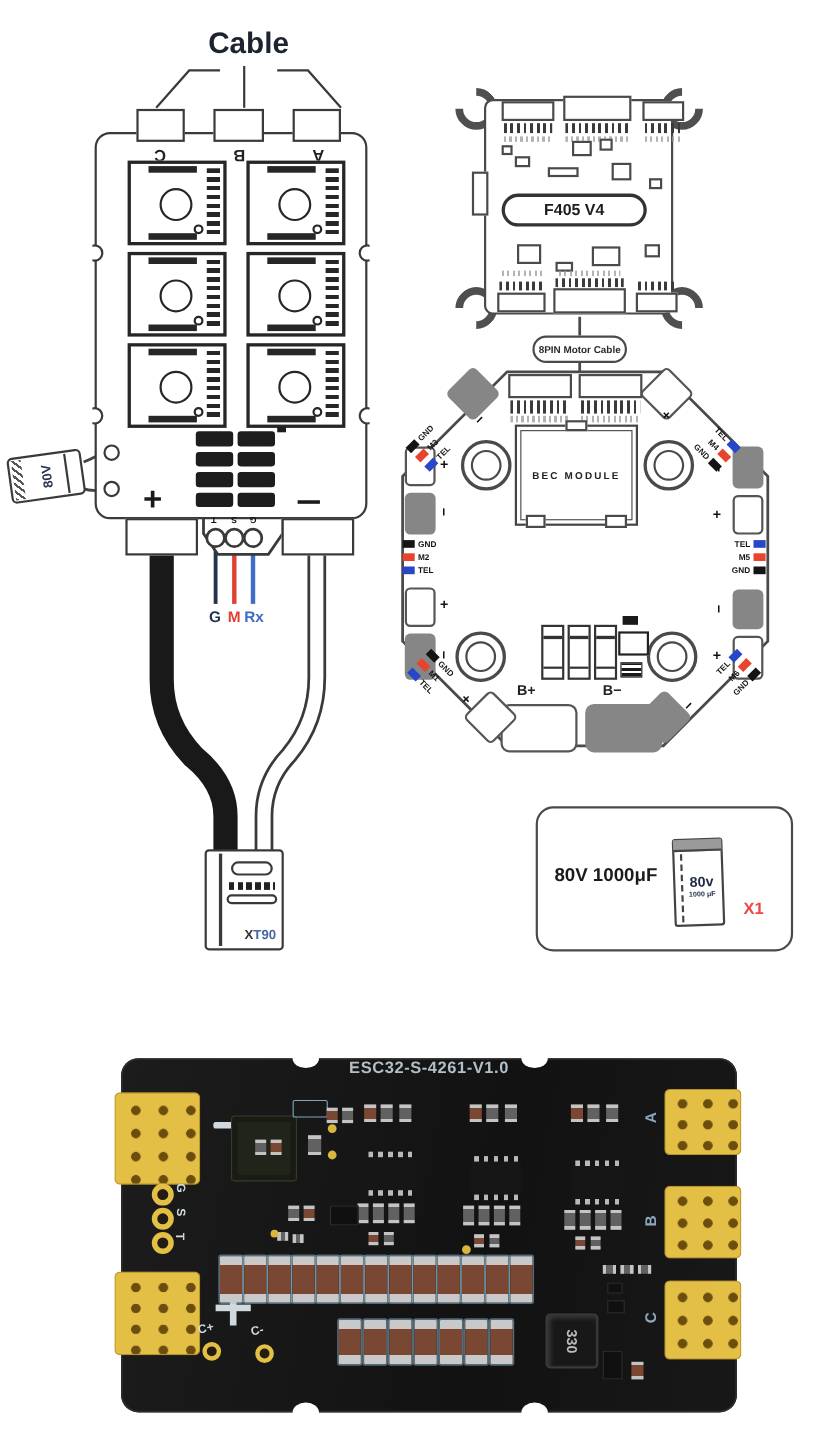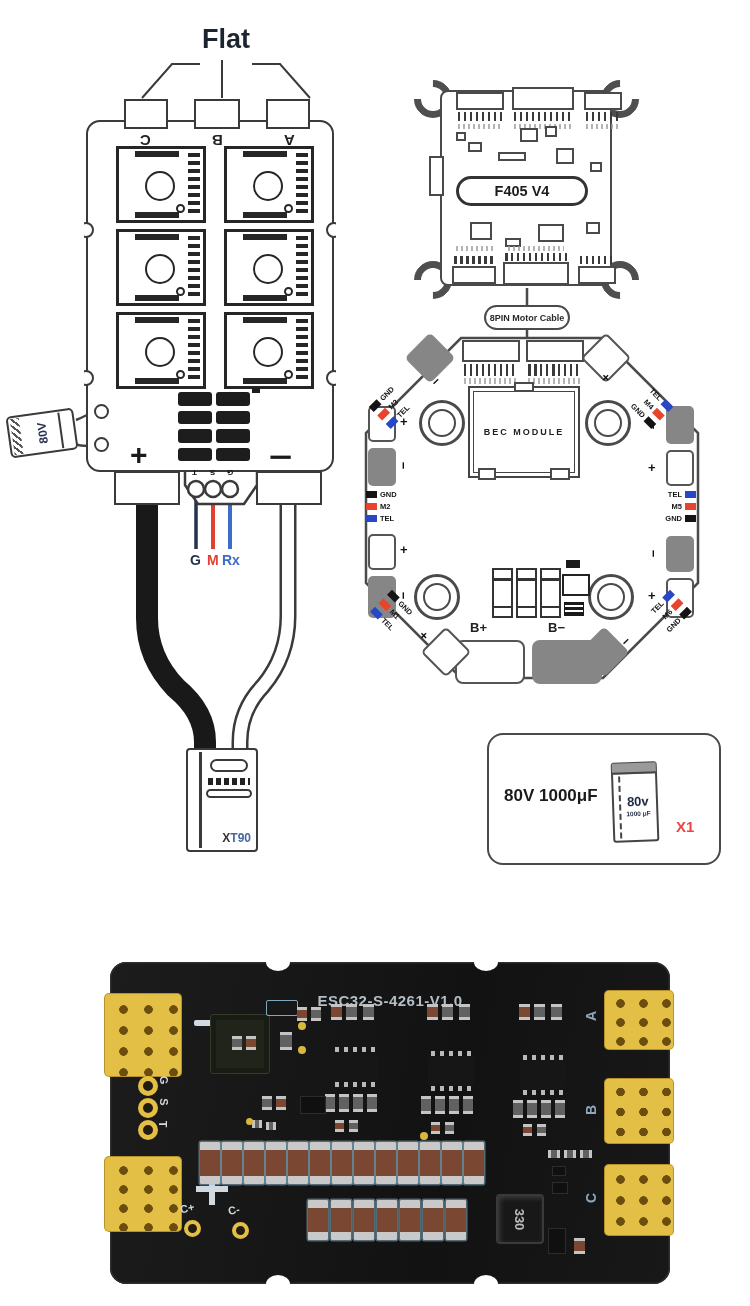--- a/index.html
+++ b/index.html
@@ -88,21 +88,21 @@
       <circle cx="230" cy="489" r="8"></circle>
   </g>
   <line x1="527" y1="288" x2="527" y2="305" stroke="#4a4a4a" stroke-width="2.5"></line>
   <line x1="527" y1="330" x2="527" y2="341" stroke="#4a4a4a" stroke-width="2.5"></line>
   <g stroke="#555" stroke-width="3">
     <path d="M624 762 L618 737"></path>
       <path d="M642 762 L648 735"></path>
   </g>
 </svg>
 
-<div class="abs t" style="left:178px;top:24px;width:96px;text-align:center;font-size:27px;font-weight:800;color:#1c2430">Flat</div>
+<div class="abs t" style="left:178px;top:24px;width:96px;text-align:center;font-size:27px;font-weight:800;color:#1c2430">Cable</div>
 
 <div class="abs ln" style="left:86px;top:120px;width:248px;height:352px;border-radius:14px"></div>
 <div class="abs notch" style="left:78px;top:222px"></div>
 <div class="abs notch" style="left:326px;top:222px"></div>
 <div class="abs notch" style="left:78px;top:370px"></div>
 <div class="abs notch" style="left:326px;top:370px"></div>
 <div class="abs cover" style="left:70px;top:220px;width:14px;height:20px"></div>
 <div class="abs cover" style="left:336px;top:220px;width:14px;height:20px"></div>
 <div class="abs cover" style="left:70px;top:368px;width:14px;height:20px"></div>
 <div class="abs cover" style="left:336px;top:368px;width:14px;height:20px"></div>
@@ -184,21 +184,21 @@
 <div class="abs ln" style="left:256px;top:471px;width:66px;height:34px"></div>
 
 <span class="abs t" style="left:192px;top:468px;font-weight:800;font-size:8px;color:#111;transform:rotate(180deg)">T</span>
 <span class="abs t" style="left:210px;top:468px;font-weight:800;font-size:8px;color:#111;transform:rotate(180deg)">S</span>
 <span class="abs t" style="left:227px;top:468px;font-weight:800;font-size:8px;color:#111;transform:rotate(180deg)">G</span>
 
 <span class="abs t" style="left:190px;top:552px;font-weight:800;font-size:14px;color:#24324e">G</span>
 <span class="abs t" style="left:207px;top:552px;font-weight:800;font-size:14px;color:#e2402e">M</span>
 <span class="abs t" style="left:222px;top:552px;font-weight:800;font-size:14px;color:#3f6cc8">Rx</span>
 
-<div class="abs ln" style="left:186px;top:748px;width:72px;height:104px;border-radius:4px">
+<div class="abs ln" style="left:186px;top:772px;width:72px;height:92px;border-radius:4px">
   <div class="abs" style="left:11px;top:2px;bottom:2px;width:2.5px;background:#3a3a3a"></div>
   <div class="abs" style="left:22px;top:9px;width:38px;height:13px;border:2px solid #3a3a3a;border-radius:7px"></div>
   <div class="abs" style="left:20px;top:28px;width:42px;height:7px;background:repeating-linear-gradient(90deg,#222 0 5px,transparent 5px 8px)"></div>
   <div class="abs" style="left:18px;top:39px;width:46px;height:9px;border:2px solid #3a3a3a;border-radius:5px"></div>
   <div class="abs t" style="right:5px;bottom:5px;font-weight:800;font-size:12px">
     <span style="color:#333">X</span><span style="color:#46689f">T90</span>
   </div>
 </div>
 
 <div class="abs cring tl" style="left:414px;top:80px"></div>
@@ -417,21 +417,21 @@
   <span class="abs t" style="left:12px;top:46px;font-weight:700;font-size:6.5px;color:#1e2a44">1000 μF</span>
 </div>
 <span class="abs t" style="left:676px;top:818px;font-weight:800;font-size:15px;color:#ef4444">X1</span>
 
 <div class="abs pcb" style="left:110px;top:962px;width:560px;height:322px"></div>
 <div class="abs cover" style="left:266px;top:953px;width:24px;height:18px;border-radius:50%"></div>
 <div class="abs cover" style="left:474px;top:953px;width:24px;height:18px;border-radius:50%"></div>
 <div class="abs cover" style="left:266px;top:1275px;width:24px;height:18px;border-radius:50%"></div>
 <div class="abs cover" style="left:474px;top:1275px;width:24px;height:18px;border-radius:50%"></div>
 
-<div class="abs t" style="left:110px;top:992px;width:560px;text-align:center;font-weight:700;font-size:15px;letter-spacing:.5px;color:#b3bfc7">ESC32-S-4261-V1.0</div>
+<div class="abs t" style="left:110px;top:962px;width:560px;text-align:center;font-weight:700;font-size:15px;letter-spacing:.5px;color:#b3bfc7">ESC32-S-4261-V1.0</div>
 
 <div class="abs gold" style="left:104px;top:993px;width:78px;height:84px;background-size:25px 21px;background-position:7px 6px"></div>
 <div class="abs" style="left:194px;top:1020px;width:26px;height:6px;background:#cfd9df;border-radius:2px"></div>
 <div class="abs gold" style="left:104px;top:1156px;width:78px;height:76px;background-size:25px 19px;background-position:7px 5px"></div>
 <div class="abs" style="left:196px;top:1186px;width:32px;height:6px;background:#cfd9df"></div>
 <div class="abs" style="left:209px;top:1173px;width:6px;height:32px;background:#cfd9df"></div>
 <div class="abs gold" style="left:604px;top:990px;width:70px;height:60px;background-size:23px 19px;background-position:5px 4px"></div>
 <div class="abs gold" style="left:604px;top:1078px;width:70px;height:66px;background-size:23px 20px;background-position:5px 4px"></div>
 <div class="abs gold" style="left:604px;top:1164px;width:70px;height:72px;background-size:23px 21px;background-position:5px 5px"></div>
 <span class="abs t" style="left:586px;top:1008px;font-weight:700;font-size:14px;color:#8fa7ba;transform:rotate(-90deg)">A</span>

